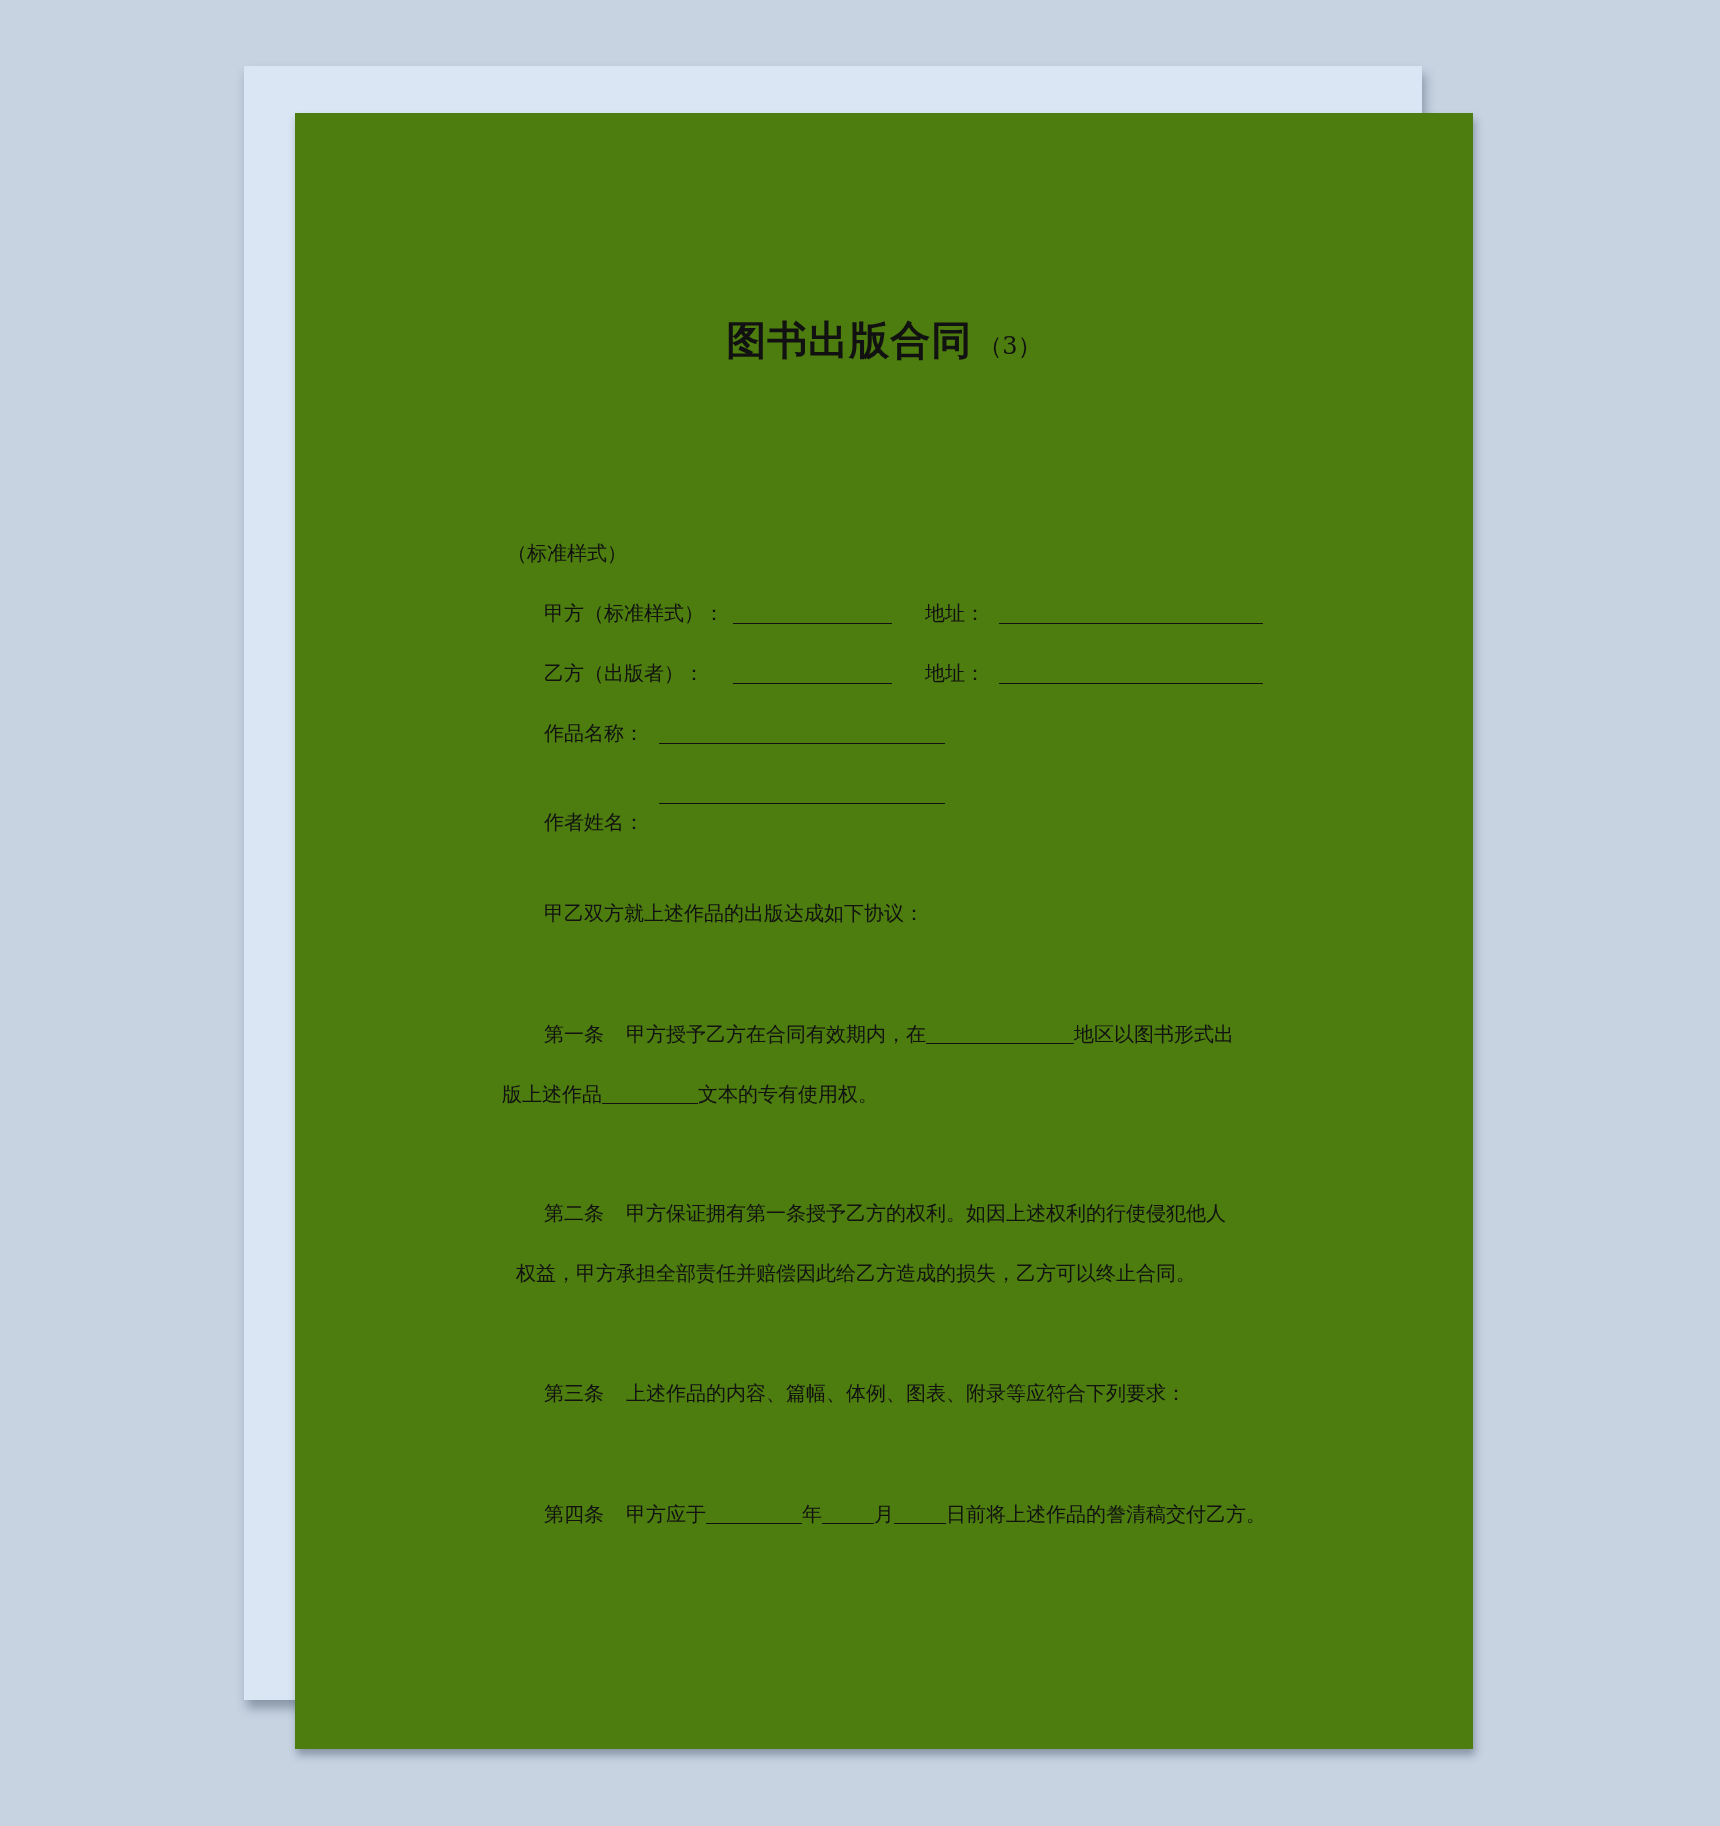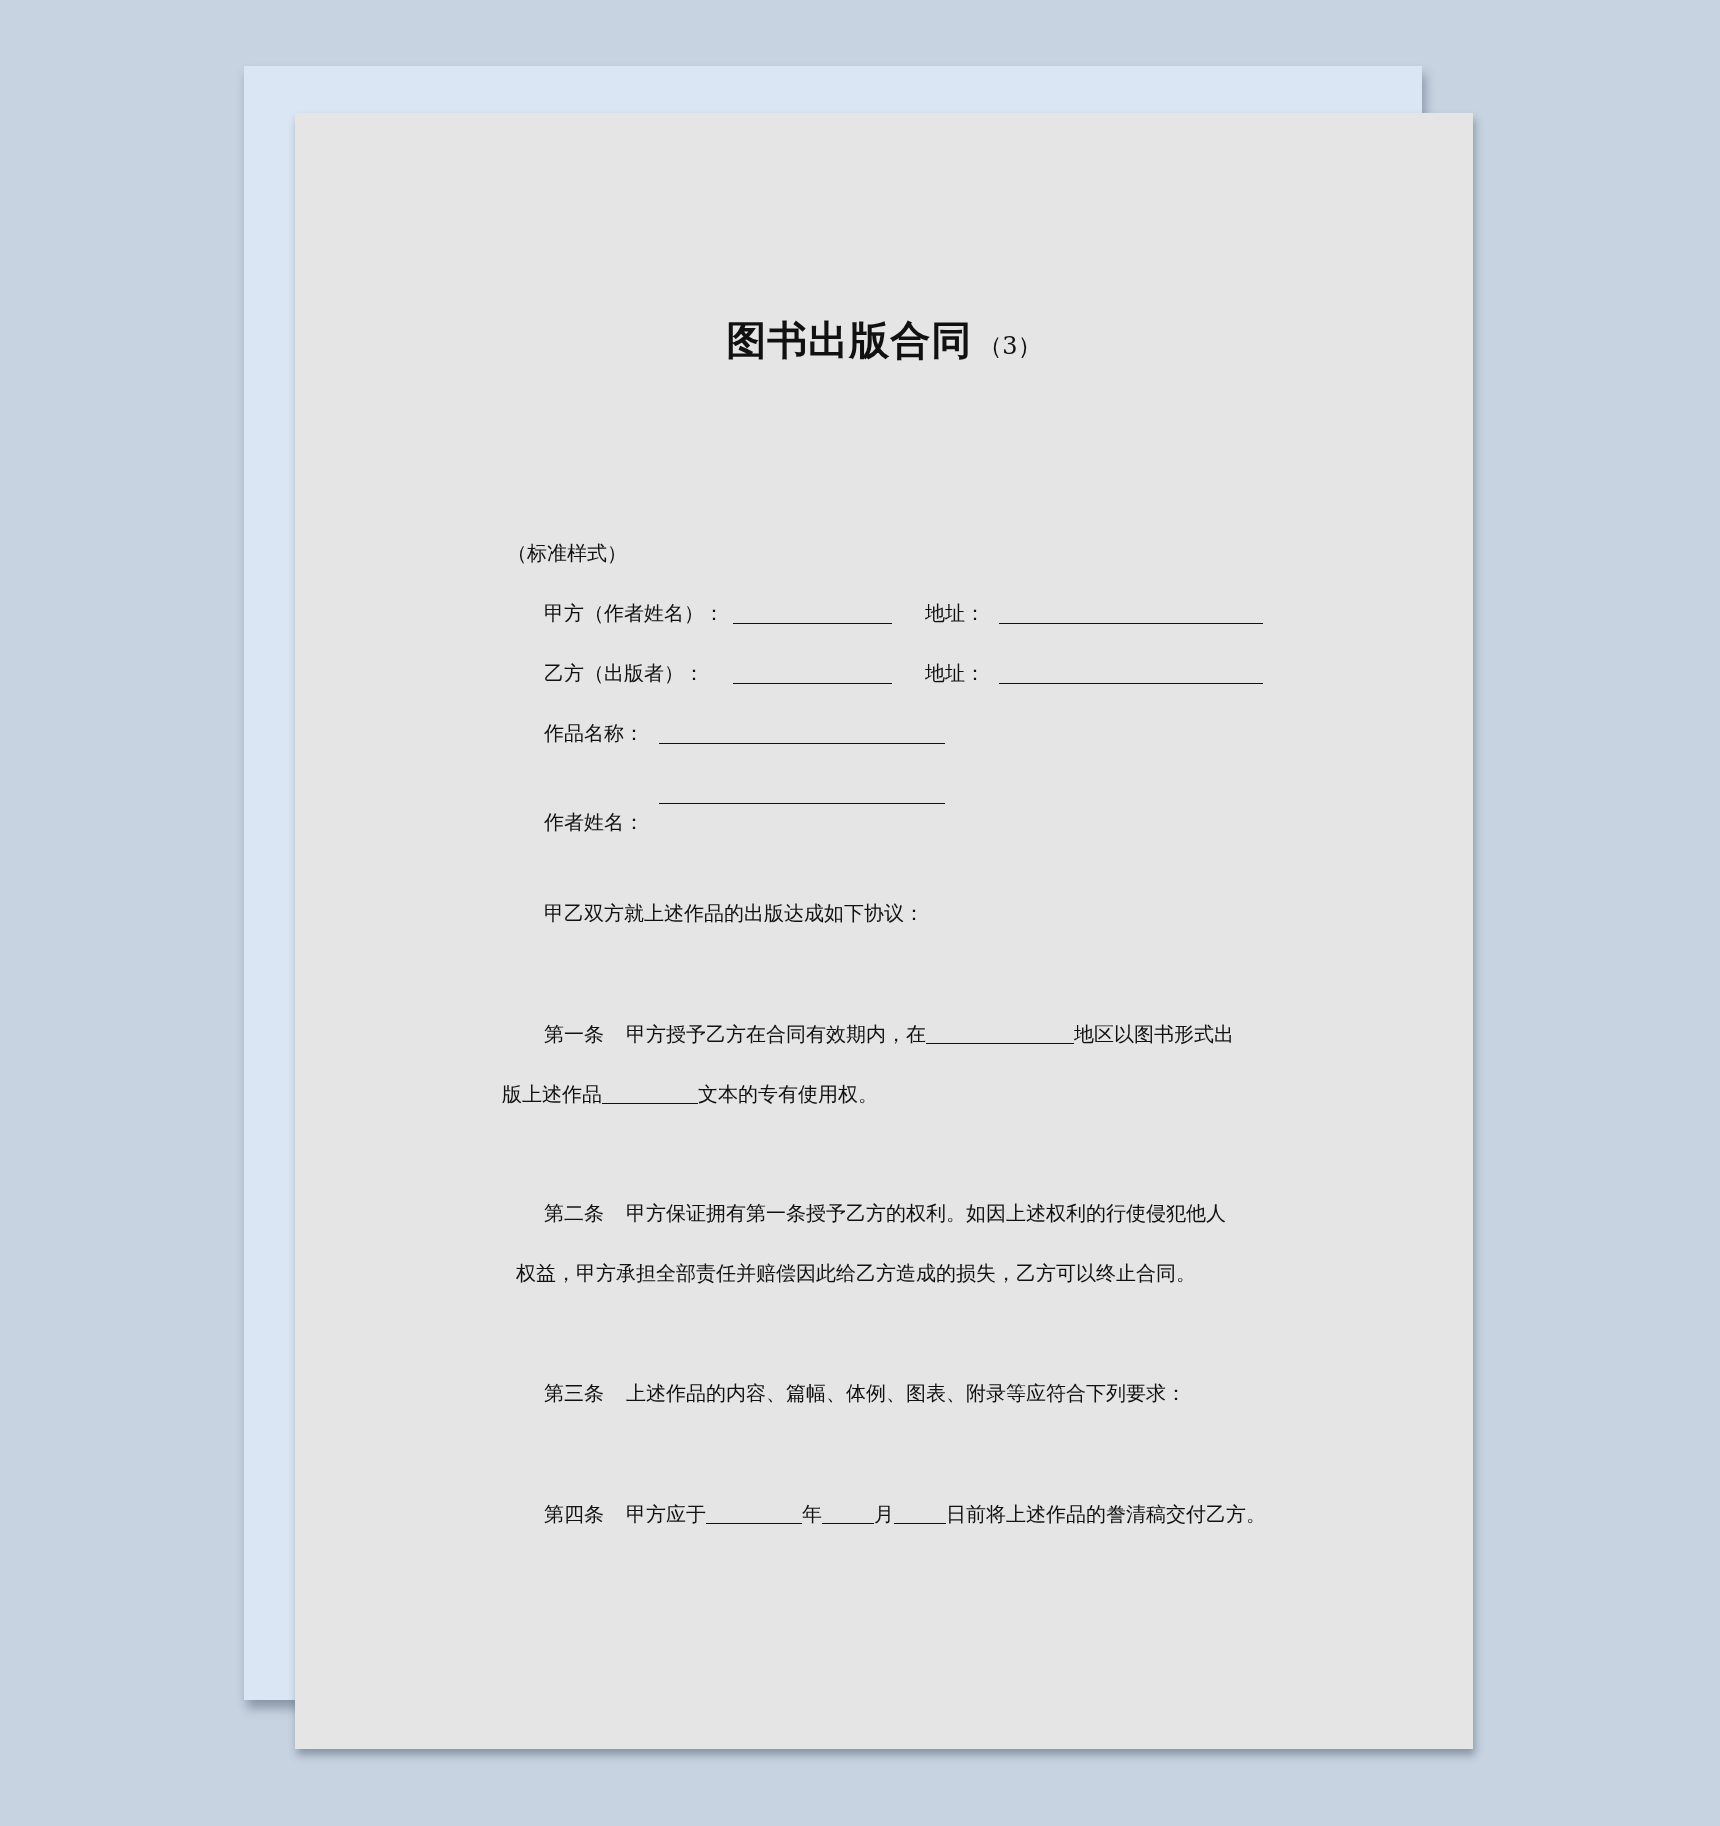--- a/index.html
+++ b/index.html
@@ -9,21 +9,21 @@
     font-family: "DejaVu Serif", "Liberation Serif", serif;
     color: #111;
   }
   .back-page {
     position: absolute; left: 244px; top: 66px; width: 1178px; height: 1634px;
     background: #dbe6f4;
     box-shadow: 3px 8px 10px rgba(60,75,95,0.45);
   }
   .front-page {
     position: absolute; left: 295px; top: 113px; width: 1178px; height: 1636px;
-    background: #e5e5e5;
+    background: #4d7c0f;
     box-shadow: 2px 6px 8px rgba(60,75,95,0.45);
   }
   .title {
     position: absolute; left: 0; width: 100%; top: 200px; text-align: center;
     white-space: nowrap;
   }
   .title-main {
     font-family: "DejaVu Sans", "Liberation Sans", sans-serif;
     font-weight: bold; font-size: 40px; letter-spacing: 1px;
   }
@@ -46,21 +46,21 @@
 <div class="back-page"></div>
 
 <div class="front-page">
 
   <div class="title">
     <span class="title-main">图书出版合同</span><span class="title-num">（3）</span>
   </div>
 
   <div class="line" style="left:212px; top:427px;text-align:right;">（标准样式）</div>
 
-  <div class="line" style="left:249px; top:487px;">甲方（作者姓名）：</div>
+  <div class="line" style="left:249px; top:487px;">甲方（标准样式）：</div>
   <div class="field-line" style="left:438px; width:159px; top:510px;"></div>
   <div class="line" style="left:630px; top:487px;">地址：</div>
   <div class="field-line" style="left:704px; width:264px; top:510px;"></div>
 
   <div class="line" style="left:249px; top:547px;">乙方（出版者）：</div>
   <div class="field-line" style="left:438px; width:159px; top:570px;"></div>
   <div class="line" style="left:630px; top:547px;">地址：</div>
   <div class="field-line" style="left:704px; width:264px; top:570px;"></div>
 
   <div class="line" style="left:249px; top:607px;">作品名称：</div>

